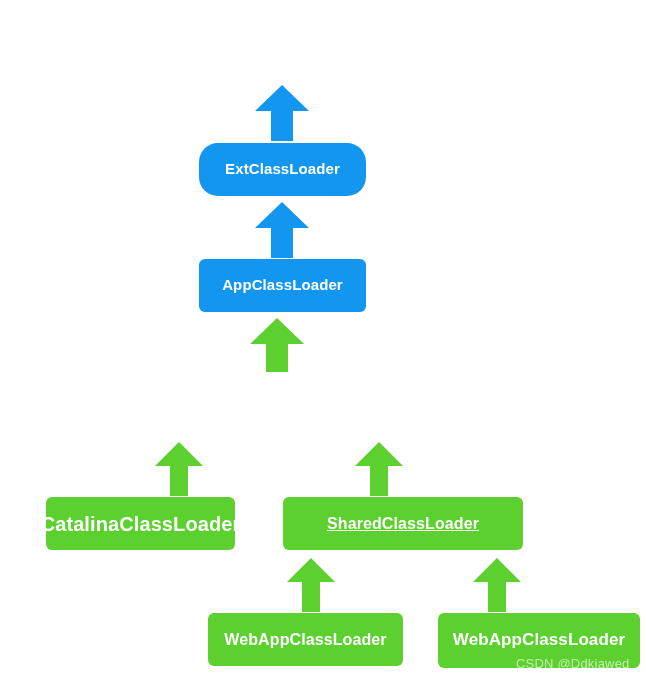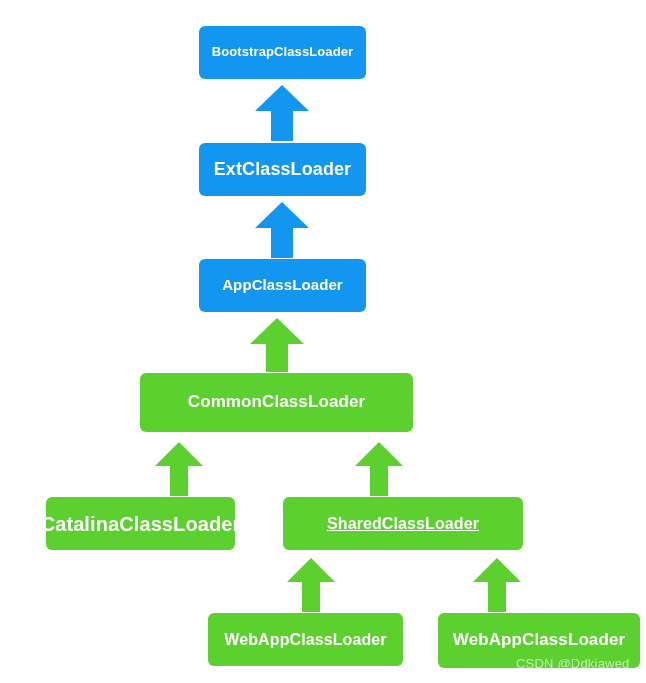--- a/index.html
+++ b/index.html
@@ -42,35 +42,29 @@
     font-family: "Liberation Sans", sans-serif;
     white-space: nowrap;
     letter-spacing: 0.2px;
   }
 </style>
 </head>
 <body>
 
 <div id="canvas">
 
-  <div class="node blue" style="left:199px; top:26px; width:167px; height:53px; font-size:13px;">
-    <span>BootstrapClassLoader</span>
-  </div>
 
-  <div class="node blue" style="left:199px; top:143px; width:167px; height:53px; font-size:18px;">
+  <div class="node blue" style="left:199px; top:143px; width:167px; height:53px; font-size:15px;border-radius:19px;">
     <span>ExtClassLoader</span>
   </div>
 
   <div class="node blue" style="left:199px; top:259px; width:167px; height:53px; font-size:15px;">
     <span>AppClassLoader</span>
   </div>
 
-  <div class="node green" style="left:140px; top:373px; width:273px; height:59px; font-size:17px;">
-    <span>CommonClassLoader</span>
-  </div>
 
   <div class="node green" style="left:46px; top:497px; width:189px; height:53px; font-size:20px;">
     <span>CatalinaClassLoader</span>
   </div>
 
   <div class="node green" style="left:283px; top:497px; width:240px; height:53px; font-size:16px;text-decoration:underline;">
     <span>SharedClassLoader</span>
   </div>
 
   <div class="node green" style="left:208px; top:613px; width:195px; height:53px; font-size:16px;">

